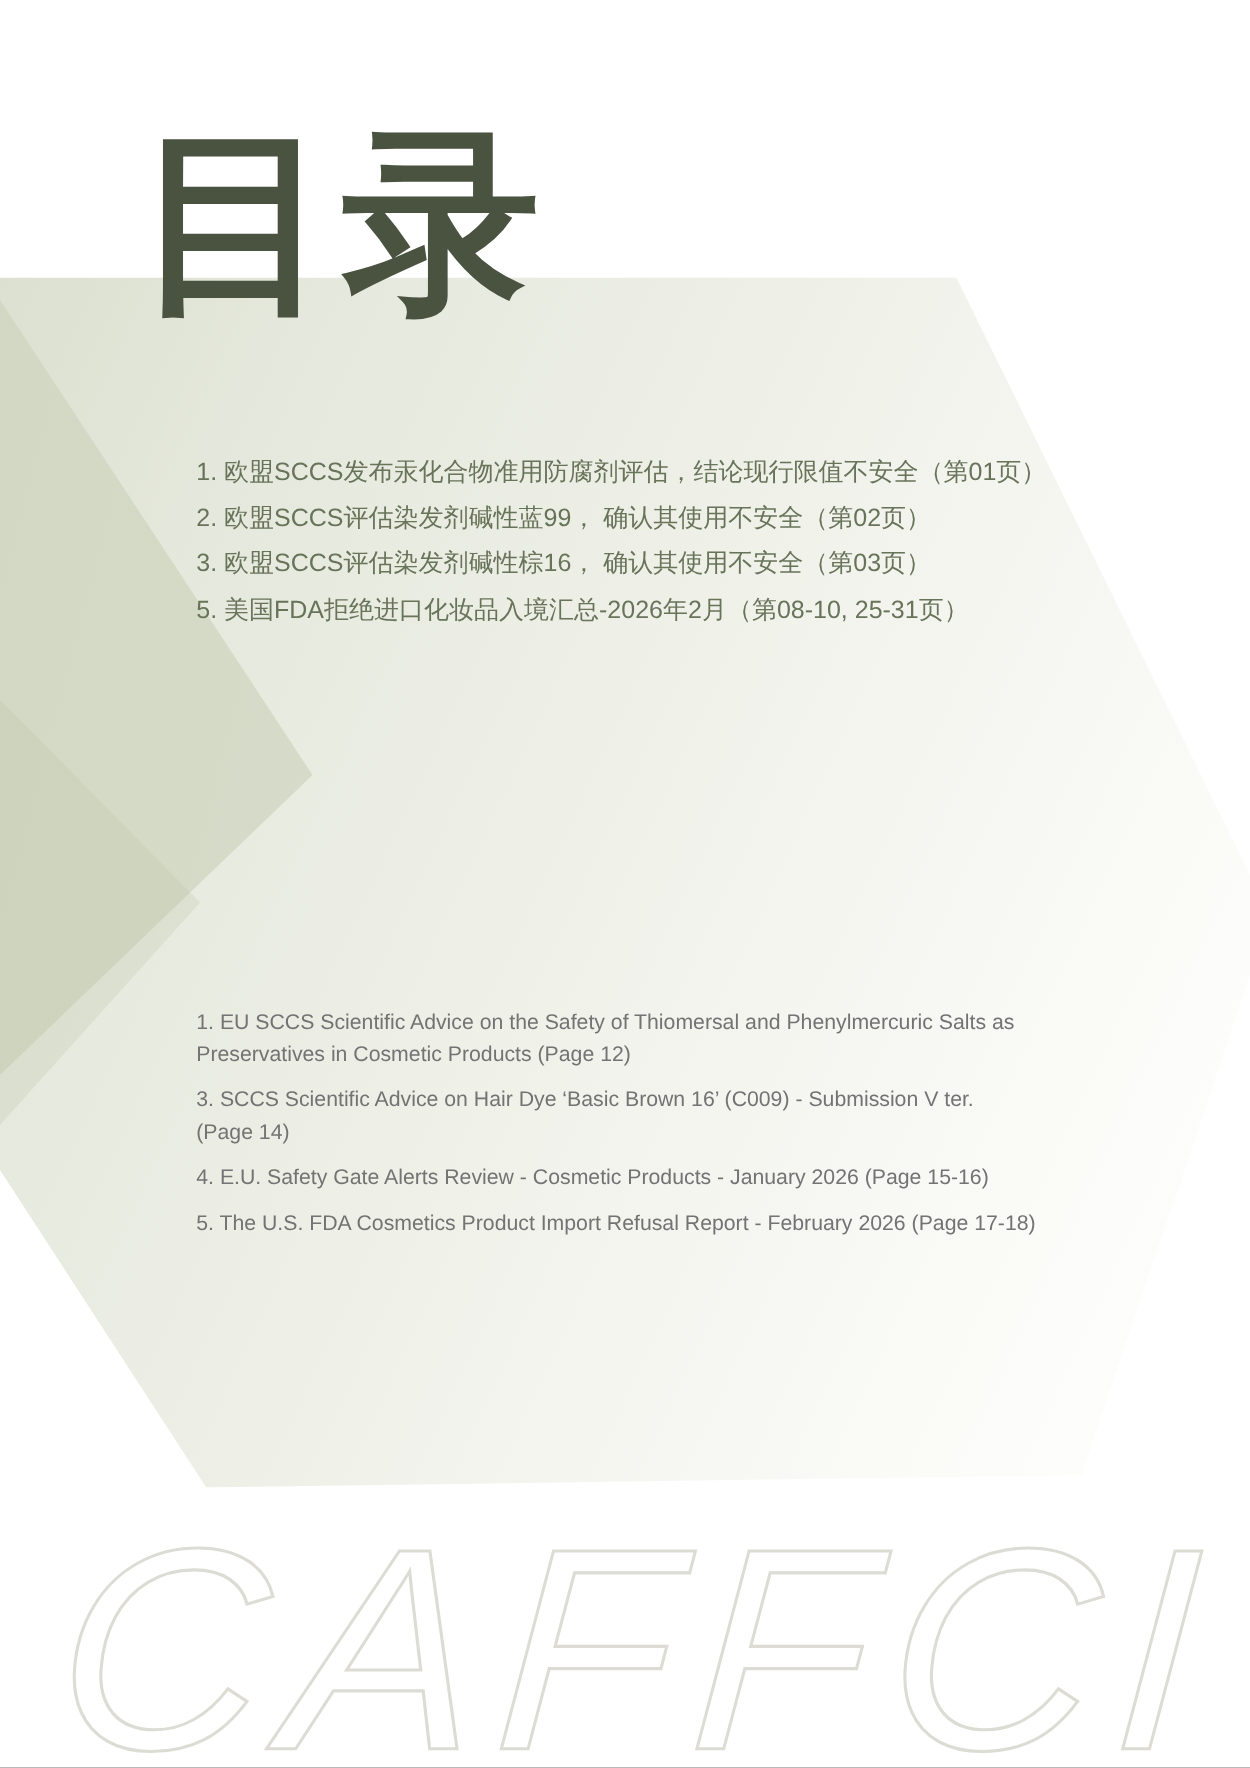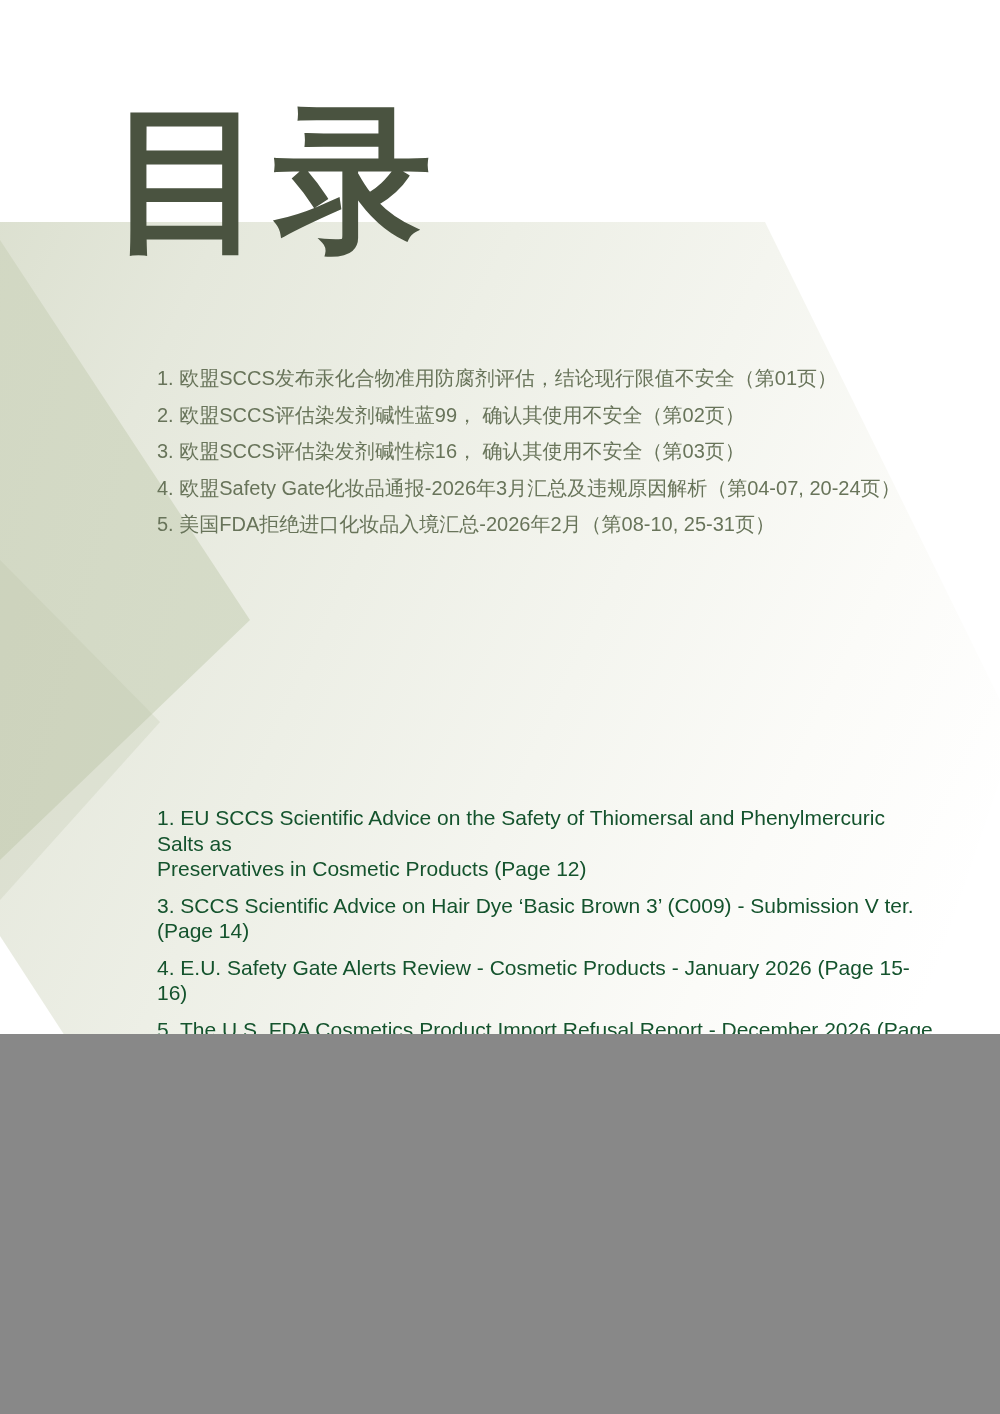--- a/index.html
+++ b/index.html
@@ -1,18 +1,18 @@
 <!DOCTYPE html>
 <html><head>
 <meta charset="utf-8">
 <style>
   html,body{margin:0;padding:0;background:#888;}
   .page{
     position:relative;
-    width:1000px;height:1034px;
+    width:1000px;height:1414px;
     margin:0 auto;
     background:#ffffff;
     overflow:hidden;
     font-family:"Liberation Sans","DejaVu Sans",sans-serif;
   }
   
   .bg-band-main{
     position:absolute;inset:0;
     clip-path:polygon(0 222px,765px 222px,1000px 700px,1000px 780px,865px 1180px,165px 1190px,0 936px);
     background:linear-gradient(115deg,#d8ddcb 0%,#e5e8dc 22%,#edefe6 42%,#f4f5ef 60%,#fbfbf8 78%,#ffffff 94%);
@@ -40,21 +40,21 @@
   }
   
   .toc-cn{
     position:absolute;left:157px;top:360px;
     font-size:20px;line-height:36.5px;color:#68745a;
   }
   .toc-cn .cn-item{white-space:nowrap;}
   
   .toc-en{
     position:absolute;left:157px;top:805px;width:780px;
-    font-size:21px;line-height:25.5px;color:#14532d;
+    font-size:17px;line-height:25.5px;color:#737373;
   }
   .toc-en .en-item{white-space:pre-line;margin:0 0 11px 0;}
   
   .watermark{
     position:absolute;left:48px;top:1205px;
     font-size:230px;line-height:1;font-style:italic;
     letter-spacing:16px;white-space:nowrap;
     color:transparent;
     -webkit-text-stroke:2.5px #dcdcd5;
     transform:skewX(-4deg);
@@ -68,28 +68,27 @@
   <div class="bg-band-main"></div>
   <div class="bg-chevron-dark"></div>
   <div class="bg-chevron-inner"></div>
 
   <div class="title-cn">目录</div>
 
   <div class="toc-cn">
     <div class="cn-item">1. 欧盟SCCS发布汞化合物准用防腐剂评估，结论现行限值不安全（第01页）</div>
     <div class="cn-item">2. 欧盟SCCS评估染发剂碱性蓝99， 确认其使用不安全（第02页）</div>
     <div class="cn-item">3. 欧盟SCCS评估染发剂碱性棕16， 确认其使用不安全（第03页）</div>
-    <div class="cn-item">4. 欧盟Safety Gate化妆品通报-2026年3月汇总及违规原因解析（第04-07, 20-24页）</div>
     <div class="cn-item">5. 美国FDA拒绝进口化妆品入境汇总-2026年2月（第08-10, 25-31页）</div>
   </div>
 
   <div class="toc-en">
     <div class="en-item">1. EU SCCS Scientific Advice on the Safety of Thiomersal and Phenylmercuric Salts as
 Preservatives in Cosmetic Products (Page 12)</div>
-    <div class="en-item">3. SCCS Scientific Advice on Hair Dye ‘Basic Brown 3’ (C009) - Submission V ter.
+    <div class="en-item">3. SCCS Scientific Advice on Hair Dye ‘Basic Brown 16’ (C009) - Submission V ter.
 (Page 14)</div>
     <div class="en-item">4. E.U. Safety Gate Alerts Review - Cosmetic Products - January 2026 (Page 15-16)</div>
-    <div class="en-item">5. The U.S. FDA Cosmetics Product Import Refusal Report - December 2026 (Page 17-18)</div>
+    <div class="en-item">5. The U.S. FDA Cosmetics Product Import Refusal Report - February 2026 (Page 17-18)</div>
   </div>
 
   <div class="watermark">CAFFCI</div>
 
 </div>
 
 </body></html>

